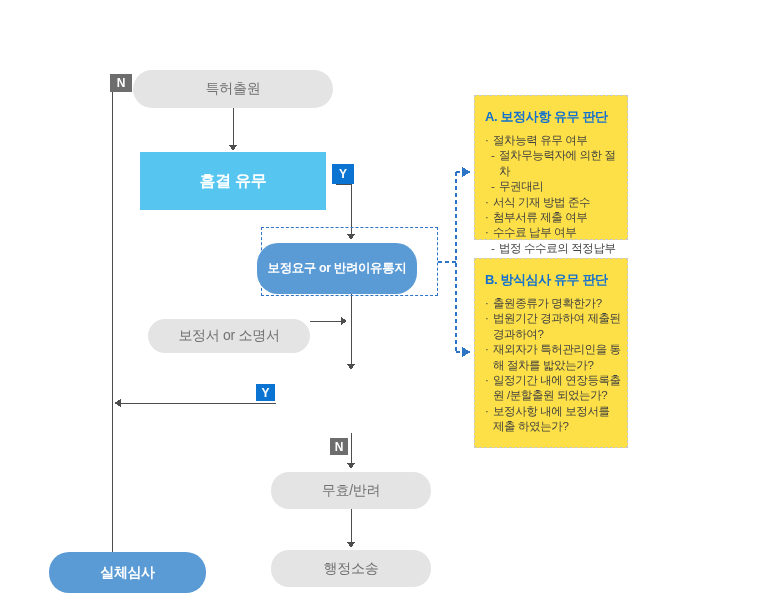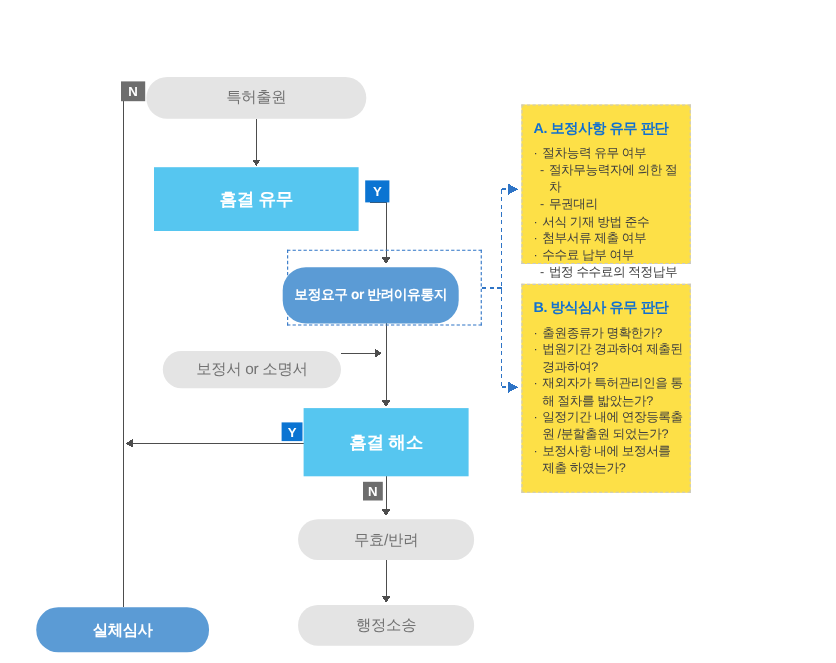--- a/index.html
+++ b/index.html
@@ -73,27 +73,26 @@
 
   <div class="node pill-gray" style="left:133px;top:70px;width:200px;height:38px;">특허출원</div>
 
   <div class="node box-sky" style="left:140px;top:152px;width:186px;height:58px;">흠결 유무</div>
 
   <div class="dashed-wrap"></div>
   <div class="node pill-blue" style="left:257px;top:243px;width:160px;height:51px;font-size:12.5px;">보정요구 or  반려이유통지</div>
 
   <div class="node pill-gray" style="left:148px;top:302px;width:162px;height:34px;margin-top:17px;">보정서 or 소명서</div>
 
-  <div class="node box-sky" style="left:276px;top:371px;width:150px;height:62px;">흠결 해소</div>
 
   <div class="node pill-gray" style="left:271px;top:550px;width:160px;height:37px;border-radius:18px;">행정소송</div>
 
   <div class="node pill-gray" style="left:271px;top:472px;width:160px;height:37px;border-radius:18px;">무효/반려</div>
 
-  <div class="node pill-blue" style="left:33px;top:552px;width:157px;height:41px;font-size:14px;border-radius:20px;font-family:Liberation Mono, monospace;">실체심사</div>
+  <div class="node pill-blue" style="left:49px;top:552px;width:157px;height:41px;font-size:14px;border-radius:20px;font-family:Liberation Mono, monospace;">실체심사</div>
 
   <div class="panel" style="top:95px;height:145px;">
     <div class="panel-title">A. 보정사항 유무 판단</div>
     <div class="pitem">
         <span class="mk">·</span>
         <span>절차능력 유무 여부</span>
       </div>
     <div class="pitem sub">
         <span class="mk">-</span>
         <span>절차무능력자에 의한 절차</span>

